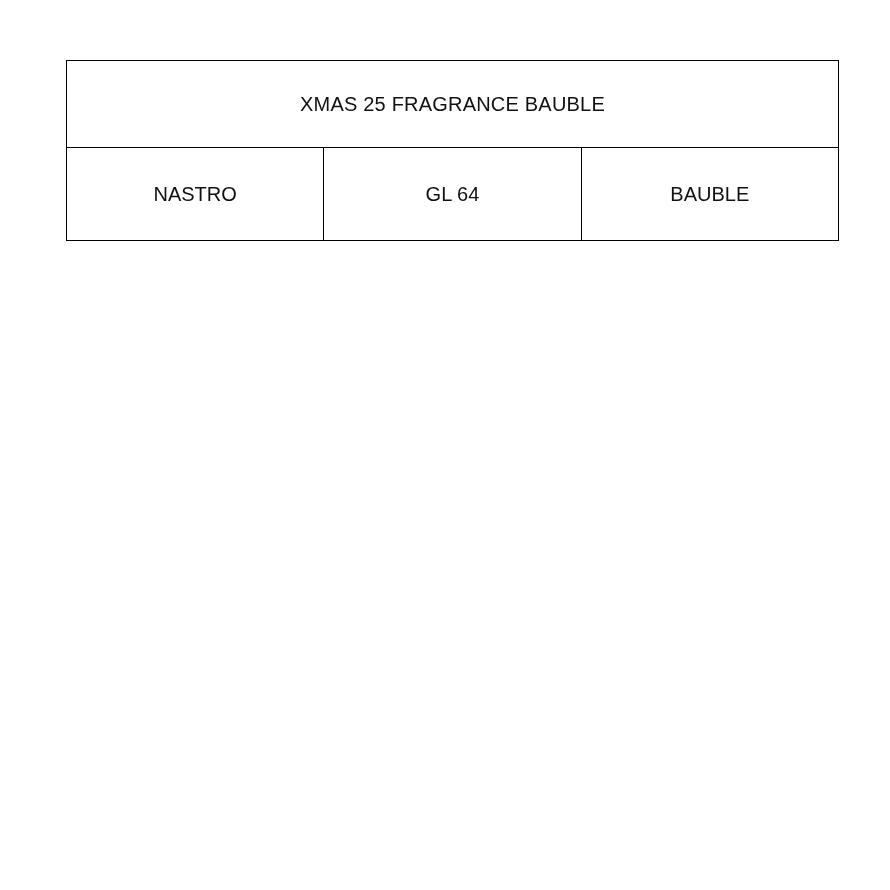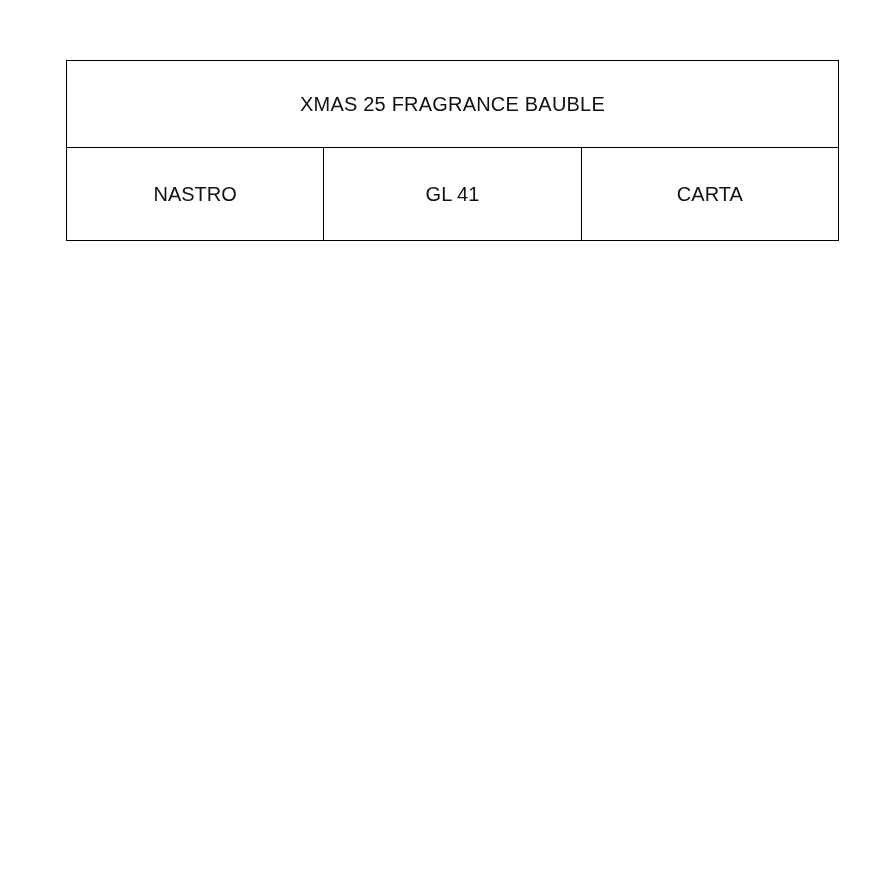--- a/index.html
+++ b/index.html
@@ -61,19 +61,19 @@
 
 <div class="page">
   <div class="table-wrap">
     <table class="material-table">
       <tbody>
         <tr>
           <td class="title-cell" colspan="3">XMAS 25 FRAGRANCE BAUBLE</td>
         </tr>
         <tr class="data-row">
           <td class="col-a">NASTRO</td>
-          <td class="col-b">GL 41</td>
-          <td class="col-c">CARTA</td>
+          <td class="col-b">GL 64</td>
+          <td class="col-c">BAUBLE</td>
         </tr>
       </tbody>
     </table>
   </div>
 </div>
 
 </body></html>

